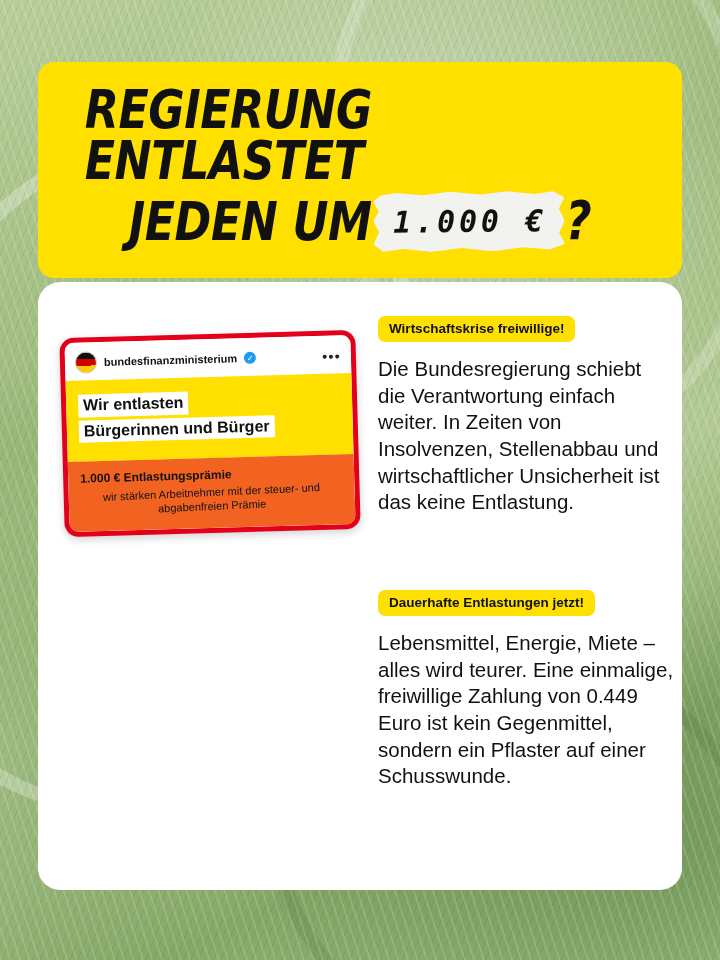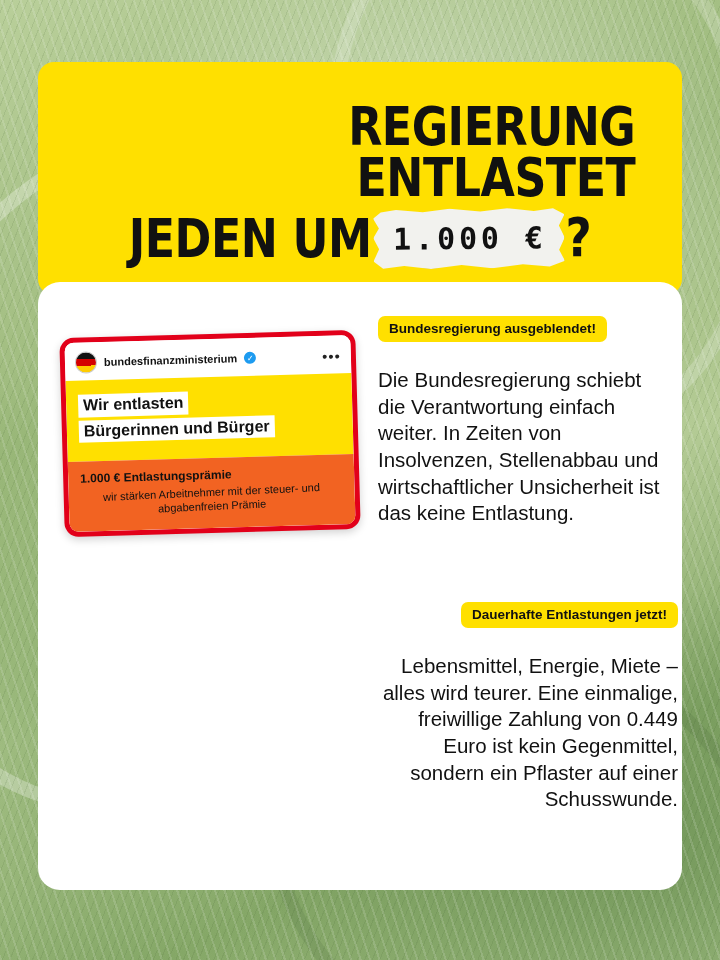--- a/index.html
+++ b/index.html
@@ -52,22 +52,23 @@
   }
 
   
   .headline-banner {
     position: absolute;
     left: 38px;
     top: 62px;
     width: 644px;
     background: #ffe000;
     border-radius: 16px;
-    padding: 39px 26px 26px 26px;
-    text-align: right;
+    padding: 22px 26px 26px 26px;
+    text-align: left;
+    font-style: italic;
   }
   .headline {
     font-family: "DejaVu Sans", sans-serif;
     font-weight: bold;
     font-size: 53px;
     line-height: 0.97;
     letter-spacing: -0.5px;
     color: #111;
     text-transform: uppercase;
     font-stretch: condensed;
@@ -185,26 +186,26 @@
     border-radius: 7px;
     font-size: 13.5px;
     font-weight: bold;
     color: #111;
     padding: 5px 11px 6px 11px;
   }
   .body-text {
     font-size: 20.5px;
     line-height: 1.3;
     color: #111;
-    margin-top: 25px;
+    margin-top: 14px;
   }
 
   .blk-right-top { position: absolute; left: 340px; top: 34px; width: 292px; }
   .blk-left-bot  { position: absolute; left: 32px;  top: 320px; width: 292px; }
-  .blk-right-bot { position: absolute; left: 340px; top: 320px; width: 300px; text-align: right; }
+  .blk-right-bot { position: absolute; left: 340px; top: 308px; width: 300px; }
 </style>
 </head>
 <body>
 
 <div class="bg">
   <div class="bg-swirl s1"></div>
   <div class="bg-swirl s2"></div>
   <div class="bg-swirl s3"></div>
   <div class="bg-euro">€URO</div>
 </div>
@@ -233,21 +234,21 @@
       <span class="ig-yellow-line">Wir entlasten</span><br>
       <span class="ig-yellow-line">Bürgerinnen und Bürger</span>
     </div>
     <div class="ig-orange">
       <div class="o1">1.000 € Entlastungsprämie</div>
       <div class="o2">wir stärken Arbeitnehmer mit der steuer- und abgabenfreien Prämie</div>
     </div>
   </div>
 
   <div class="blk-right-top">
-    <span class="tag">Bundesregierung ausgeblendet!</span>
+    <span class="tag">Wirtschaftskrise freiwillige!</span>
     <div class="body-text">Die Bundesregierung schiebt die Verantwortung einfach weiter. In Zeiten von Insolvenzen, Stellenabbau und wirtschaftlicher Unsicherheit ist das keine Entlastung.</div>
   </div>
 
 
   <div class="blk-right-bot">
     <span class="tag">Dauerhafte Entlastungen jetzt!</span>
     <div class="body-text">Lebensmittel, Energie, Miete – alles wird teurer. Eine einmalige, freiwillige Zahlung von 0.449 Euro ist kein Gegenmittel, sondern ein Pflaster auf einer Schusswunde.</div>
   </div>
 
 </div>

